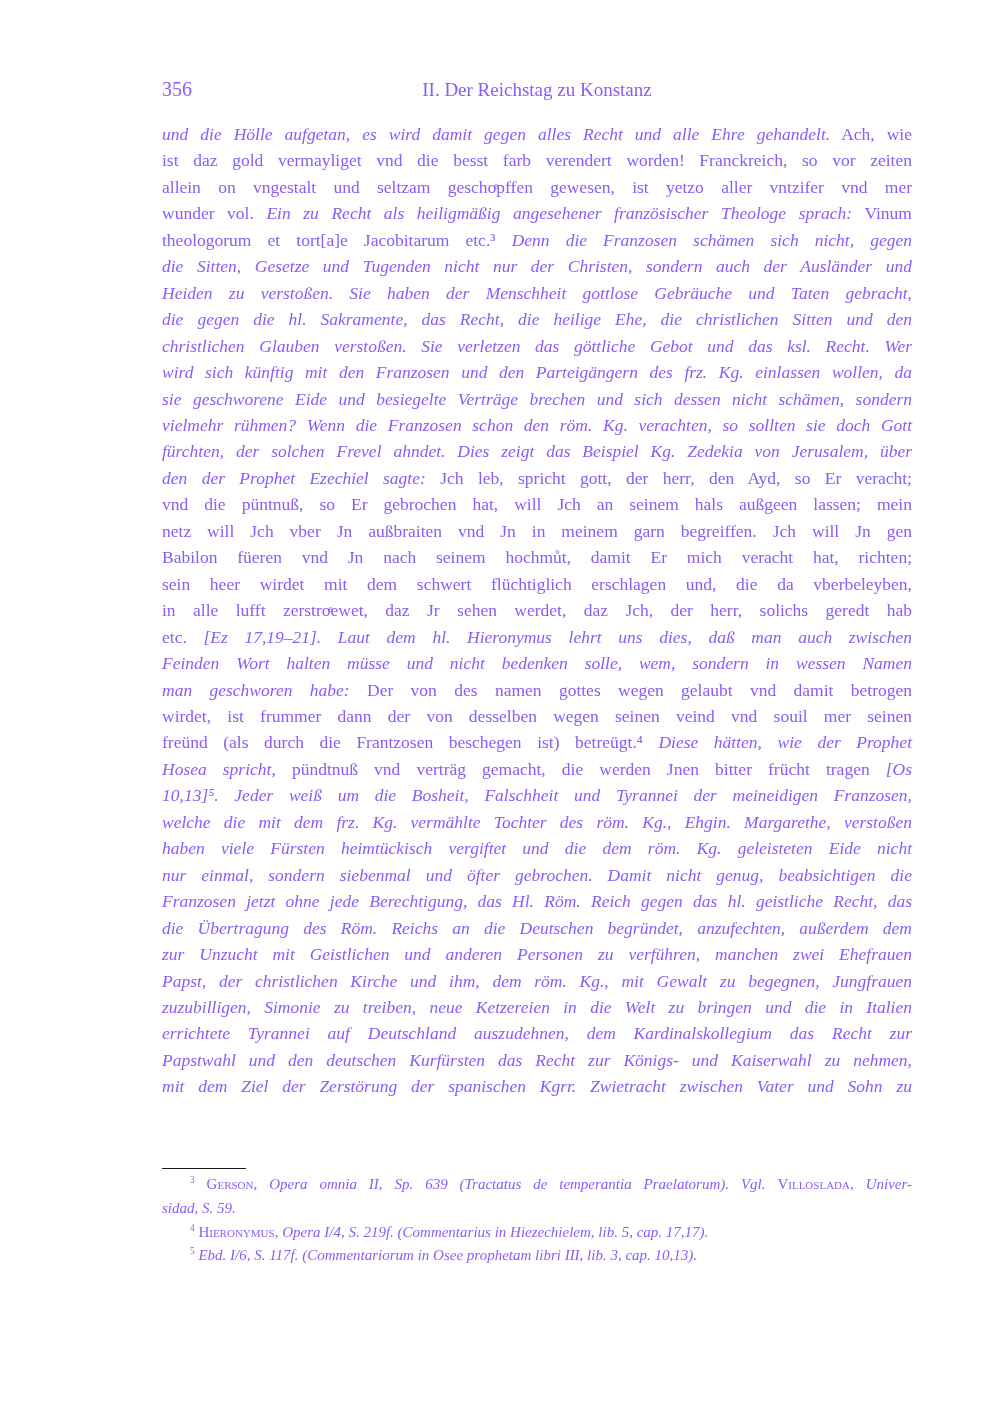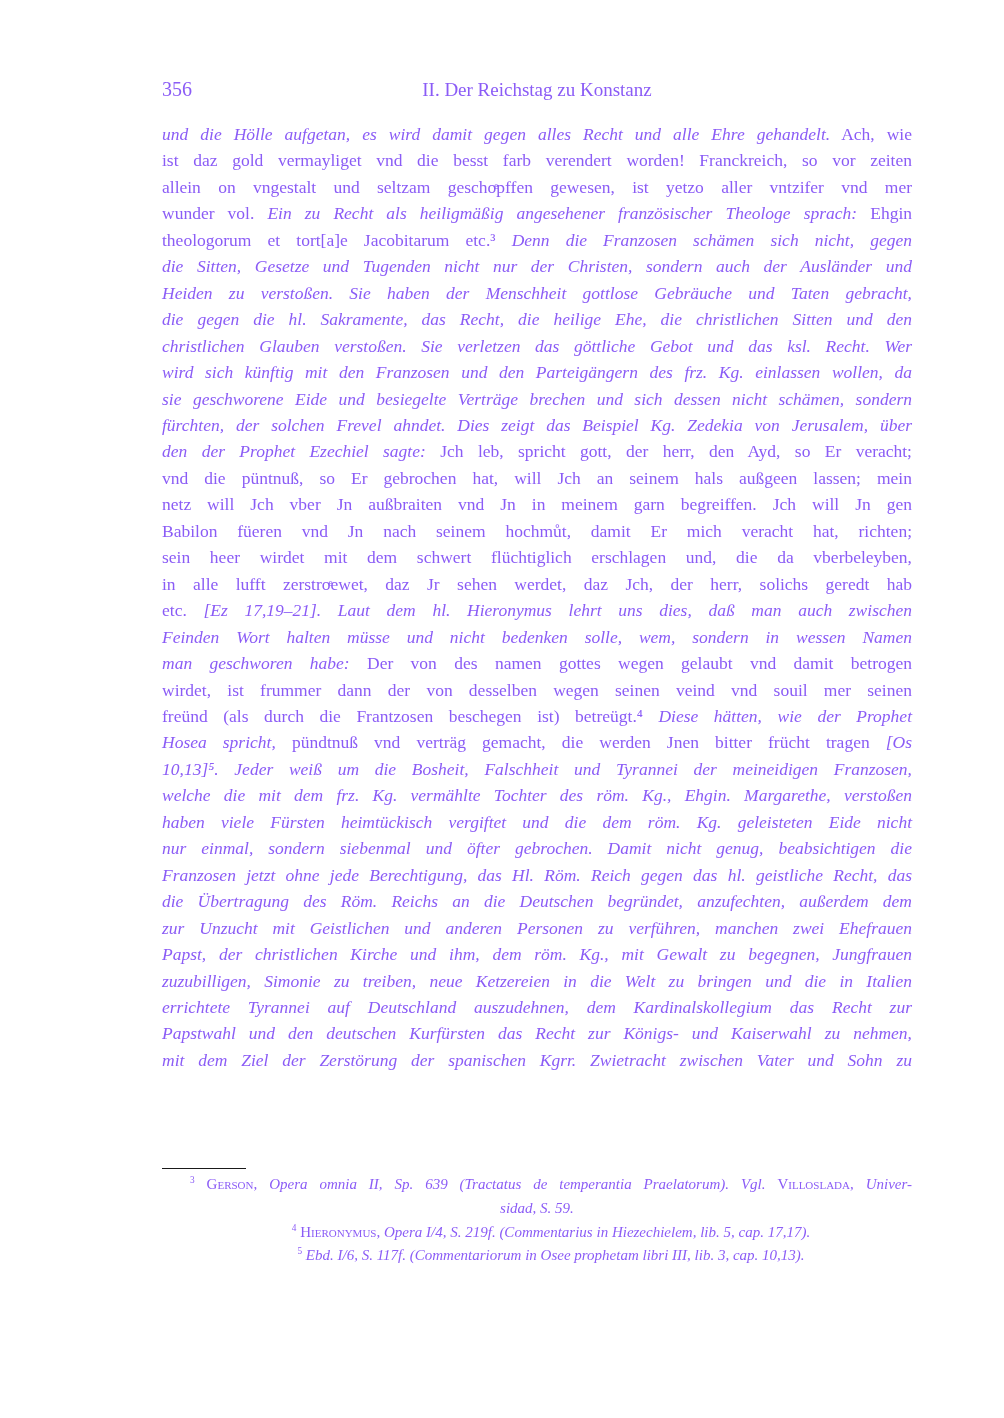--- a/index.html
+++ b/index.html
@@ -41,46 +41,47 @@
     top: 1168px; left: 162px;
     width: 84px; height: 0;
     border-top: 1.5px solid #1a1a1a;
   }
   .footnotes {
     position: absolute;
     top: 1173px; left: 162px; width: 750px;
     font-size: 15px;
     line-height: 23.8px;
   }
-  .fn-line { text-align: center; }
+  .fn-line { text-align: left; }
   .fn-line.justify { text-align: justify; text-align-last: justify; }
   .fn-line.indent { text-indent: 28px; }
 </style>
 </head>
 <body>
 
 <div class="page">
 
   <div class="header">
     <span class="page-number">356</span>
     <span class="running-head">II. Der Reichstag zu Konstanz</span>
   </div>
 
   <div class="bodytext" id="body-lines">
       <div class="line"><span class="s-i">und die Hölle aufgetan, es wird damit gegen alles Recht und alle Ehre gehandelt.</span><span class="s-r"> Ach, wie</span></div>
       <div class="line"><span class="s-r">ist daz gold vermayliget vnd die besst farb verendert worden! Franckreich, so vor zeiten</span></div>
       <div class="line"><span class="s-r">allein on vngestalt und seltzam geschoͤpffen gewesen, ist yetzo aller vntzifer vnd mer</span></div>
-      <div class="line"><span class="s-r">wunder vol. </span><span class="s-i">Ein zu Recht als heiligmäßig angesehener französischer Theologe sprach:</span><span class="s-r"> Ehgin</span></div>
+      <div class="line"><span class="s-r">wunder vol. </span><span class="s-i">Ein zu Recht als heiligmäßig angesehener französischer Theologe sprach:</span><span class="s-r"> Vinum</span></div>
       <div class="line"><span class="s-r">theologorum et tort[a]e Jacobitarum etc.³ </span><span class="s-i">Denn die Franzosen schämen sich nicht, gegen</span></div>
       <div class="line"><span class="s-i">die Sitten, Gesetze und Tugenden nicht nur der Christen, sondern auch der Ausländer und</span></div>
       <div class="line"><span class="s-i">Heiden zu verstoßen. Sie haben der Menschheit gottlose Gebräuche und Taten gebracht,</span></div>
       <div class="line"><span class="s-i">die gegen die hl. Sakramente, das Recht, die heilige Ehe, die christlichen Sitten und den</span></div>
       <div class="line"><span class="s-i">christlichen Glauben verstoßen. Sie verletzen das göttliche Gebot und das ksl. Recht. Wer</span></div>
       <div class="line"><span class="s-i">wird sich künftig mit den Franzosen und den Parteigängern des frz. Kg. einlassen wollen, da</span></div>
       <div class="line"><span class="s-i">sie geschworene Eide und besiegelte Verträge brechen und sich dessen nicht schämen, sondern</span></div>
+      <div class="line"><span class="s-i">vielmehr rühmen? Wenn die Franzosen schon den röm. Kg. verachten, so sollten sie doch Gott</span></div>
       <div class="line"><span class="s-i">fürchten, der solchen Frevel ahndet. Dies zeigt das Beispiel Kg. Zedekia von Jerusalem, über</span></div>
       <div class="line"><span class="s-i">den der Prophet Ezechiel sagte:</span><span class="s-r"> Jch leb, spricht gott, der herr, den Ayd, so Er veracht;</span></div>
       <div class="line"><span class="s-r">vnd die püntnuß, so Er gebrochen hat, will Jch an seinem hals außgeen lassen; mein</span></div>
       <div class="line"><span class="s-r">netz will Jch vber Jn außbraiten vnd Jn in meinem garn begreiffen. Jch will Jn gen</span></div>
       <div class="line"><span class="s-r">Babilon füeren vnd Jn nach seinem hochmůt, damit Er mich veracht hat, richten;</span></div>
       <div class="line"><span class="s-r">sein heer wirdet mit dem schwert flüchtiglich erschlagen und, die da vberbeleyben,</span></div>
       <div class="line"><span class="s-r">in alle lufft zerstroͤewet, daz Jr sehen werdet, daz Jch, der herr, solichs geredt hab</span></div>
       <div class="line"><span class="s-r">etc. </span><span class="s-i">[Ez 17,19–21]. Laut dem hl. Hieronymus lehrt uns dies, daß man auch zwischen</span></div>
       <div class="line"><span class="s-i">Feinden Wort halten müsse und nicht bedenken solle, wem, sondern in wessen Namen</span></div>
       <div class="line"><span class="s-i">man geschworen habe:</span><span class="s-r"> Der von des namen gottes wegen gelaubt vnd damit betrogen</span></div>

